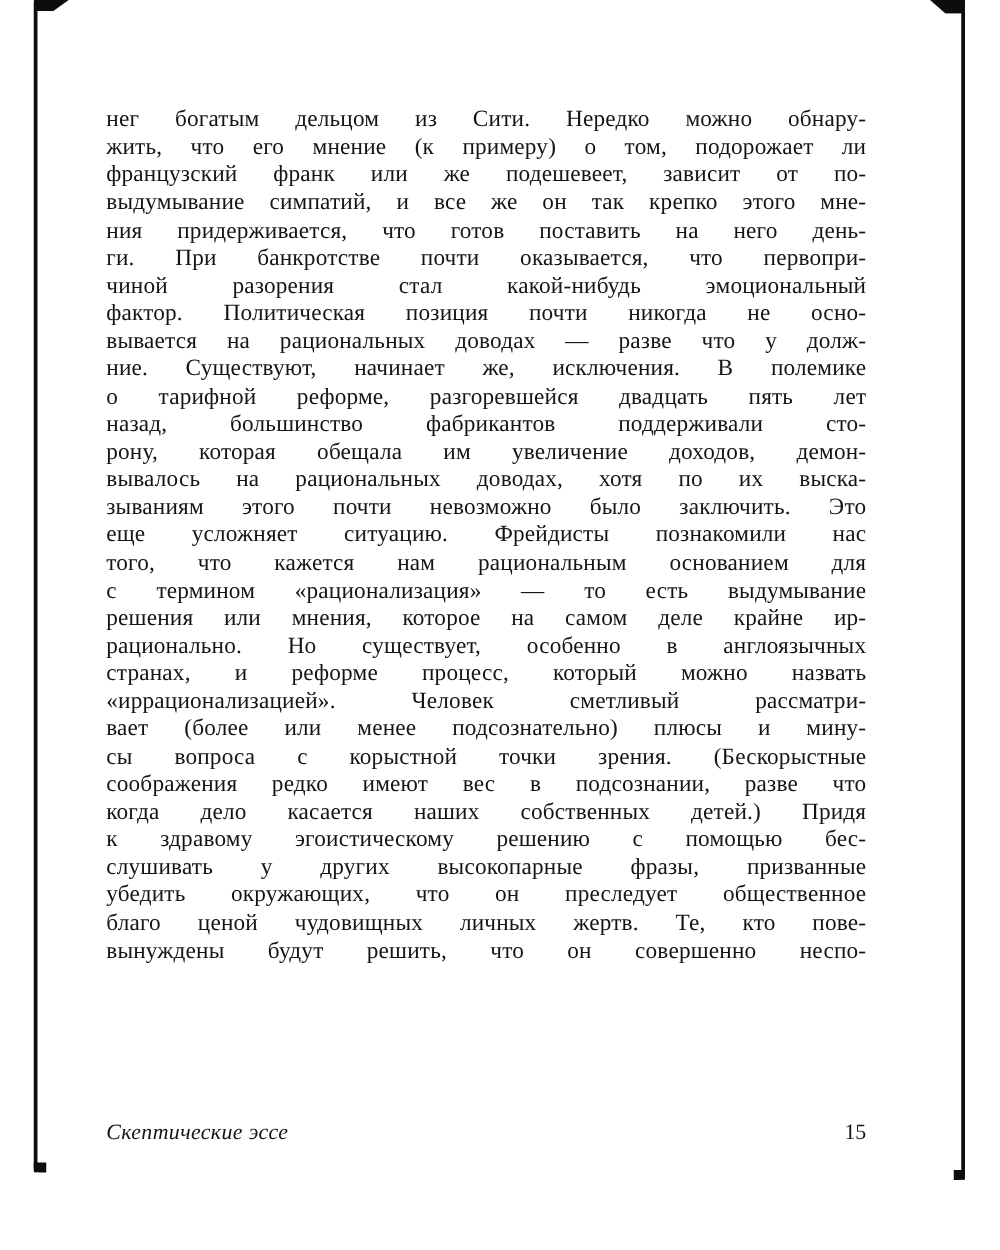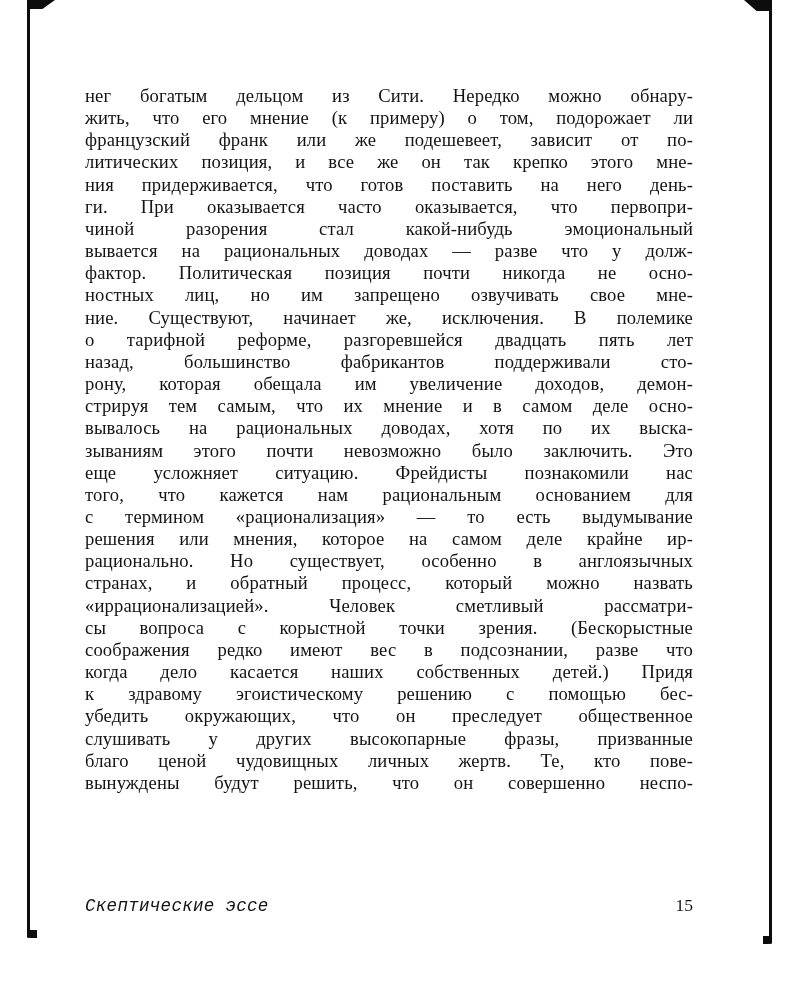--- a/index.html
+++ b/index.html
@@ -92,21 +92,20 @@
     top: 895px;
     width: 608px;
     display: flex;
     justify-content: space-between;
     align-items: baseline;
     font-size: 17.5px;
   }
   .footer-title {
     font-style: italic;
     letter-spacing: 0.3px;
-    font-family: Liberation Mono, monospace;
   }
   .footer-page {
     font-style: normal;
   }
 </style>
 </head>
 <body>
 
 <div class="page">
 
@@ -115,47 +114,46 @@
   <div class="scan-corner-top-left"></div>
   <div class="scan-corner-top-right"></div>
   <div class="scan-corner-bottom-left"></div>
   <div class="scan-corner-bottom-right"></div>
 
   <div class="text-block">
 
   <div class="text-line">нег богатым дельцом из Сити. Нередко можно обнару-</div>
       <div class="text-line">жить, что его мнение (к примеру) о том, подорожает ли</div>
       <div class="text-line">французский франк или же подешевеет, зависит от по-</div>
-      <div class="text-line">литических позиция, и все же он так крепко этого мне-</div>
+      <div class="text-line">выдумывание симпатий, и все же он так крепко этого мне-</div>
       <div class="text-line">ния придерживается, что готов поставить на него день-</div>
-      <div class="text-line">ги. При оказывается часто оказывается, что первопри-</div>
+      <div class="text-line">ги. При банкротстве почти оказывается, что первопри-</div>
       <div class="text-line">чиной разорения стал какой-нибудь эмоциональный</div>
+      <div class="text-line">фактор. Политическая позиция почти никогда не осно-</div>
       <div class="text-line">вывается на рациональных доводах — разве что у долж-</div>
-      <div class="text-line">фактор. Политическая позиция почти никогда не осно-</div>
-      <div class="text-line">ностных лиц, но им запрещено озвучивать свое мне-</div>
       <div class="text-line">ние. Существуют, начинает же, исключения. В полемике</div>
       <div class="text-line">о тарифной реформе, разгоревшейся двадцать пять лет</div>
       <div class="text-line">назад, большинство фабрикантов поддерживали сто-</div>
       <div class="text-line">рону, которая обещала им увеличение доходов, демон-</div>
-      <div class="text-line">стрируя тем самым, что их мнение и в самом деле осно-</div>
       <div class="text-line">вывалось на рациональных доводах, хотя по их выска-</div>
       <div class="text-line">зываниям этого почти невозможно было заключить. Это</div>
       <div class="text-line">еще усложняет ситуацию. Фрейдисты познакомили нас</div>
       <div class="text-line">того, что кажется нам рациональным основанием для</div>
       <div class="text-line">с термином «рационализация» — то есть выдумывание</div>
       <div class="text-line">решения или мнения, которое на самом деле крайне ир-</div>
       <div class="text-line">рационально. Но существует, особенно в англоязычных</div>
-      <div class="text-line">странах, и обратный процесс, который можно назвать</div>
+      <div class="text-line">странах, и реформе процесс, который можно назвать</div>
       <div class="text-line">«иррационализацией». Человек сметливый рассматри-</div>
+      <div class="text-line">вает (более или менее подсознательно) плюсы и мину-</div>
       <div class="text-line">сы вопроса с корыстной точки зрения. (Бескорыстные</div>
       <div class="text-line">соображения редко имеют вес в подсознании, разве что</div>
       <div class="text-line">когда дело касается наших собственных детей.) Придя</div>
       <div class="text-line">к здравому эгоистическому решению с помощью бес-</div>
+      <div class="text-line">слушивать у других высокопарные фразы, призванные</div>
       <div class="text-line">убедить окружающих, что он преследует общественное</div>
-      <div class="text-line">слушивать у других высокопарные фразы, призванные</div>
       <div class="text-line">благо ценой чудовищных личных жертв. Те, кто пове-</div>
       <div class="text-line">вынуждены будут решить, что он совершенно неспо-</div>
     </div>
 
   <div class="footer">
     <span class="footer-title">Скептические эссе</span>
     <span class="footer-page">15</span>
   </div>
 
 </div>

